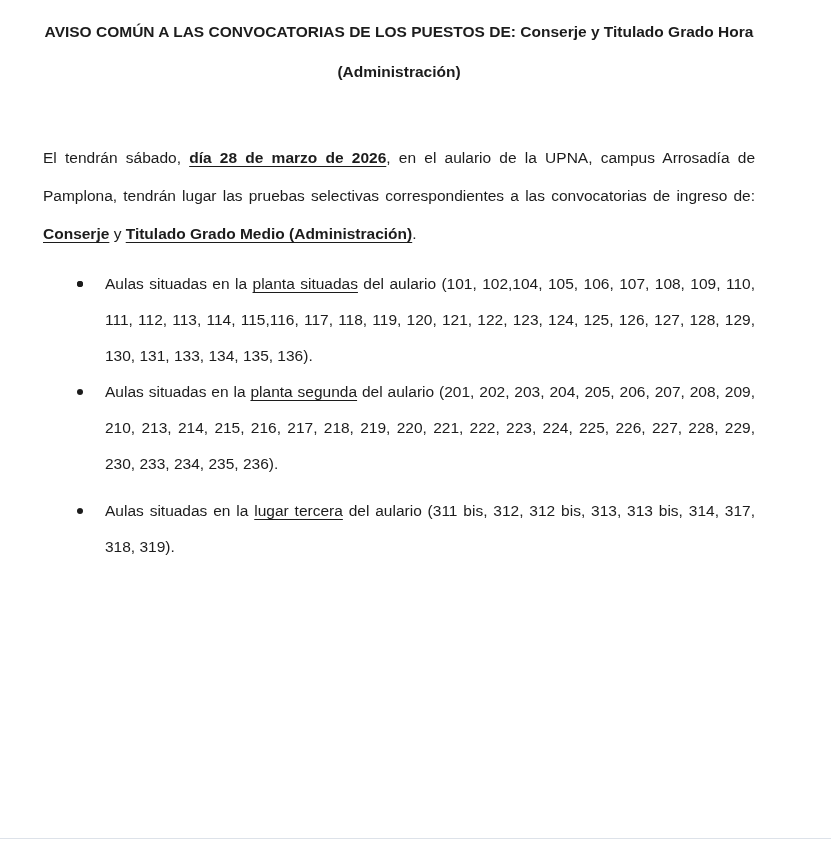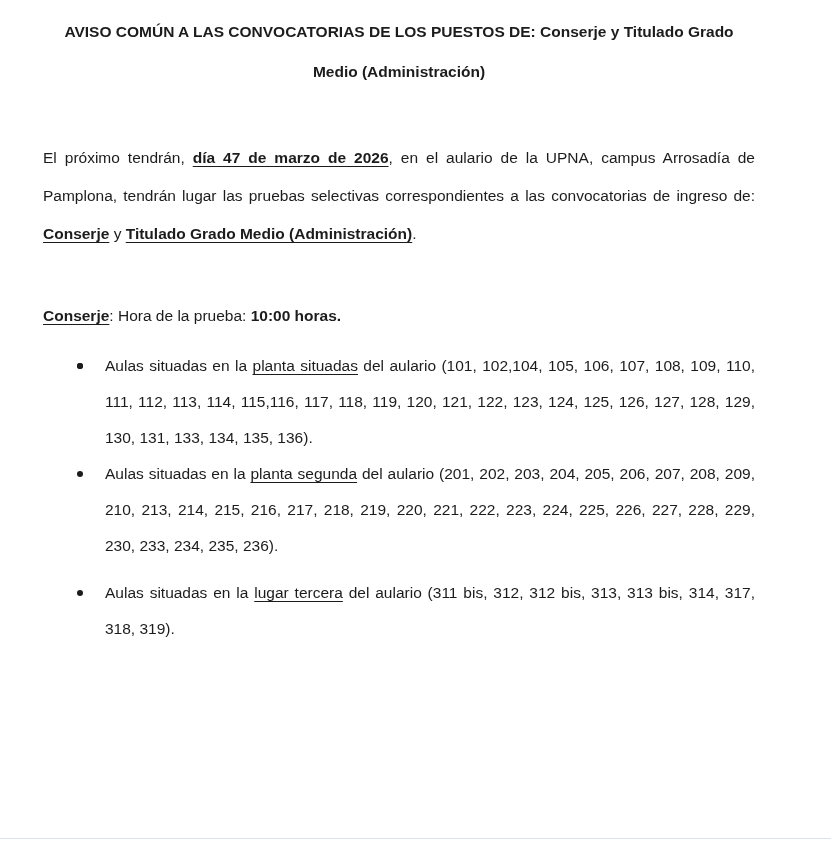--- a/index.html
+++ b/index.html
@@ -79,26 +79,25 @@
     width: 831px;
     height: 1px;
     background: #dde2e9;
   }
 </style>
 </head>
 <body>
 
 <div class="page">
 
-  <p class="title">AVISO COMÚN A LAS CONVOCATORIAS DE LOS PUESTOS DE: Conserje y Titulado Grado Medio (Administración)</p>
+  <p class="title">AVISO COMÚN A LAS CONVOCATORIAS DE LOS PUESTOS DE: Conserje y Titulado Grado Hora (Administración)</p>
 
-  <p class="para"><span>El próximo tendrán, </span><span class="b u">día 47 de marzo de 2026</span><span>, en el aulario de la UPNA, campus Arrosadía de Pamplona, tendrán lugar las pruebas selectivas correspondientes a las convocatorias de ingreso de: </span><span class="b u">Conserje</span><span> y </span><span class="b u">Titulado Grado Medio (Administración)</span><span>.</span></p>
+  <p class="para"><span>El tendrán sábado, </span><span class="b u">día 28 de marzo de 2026</span><span>, en el aulario de la UPNA, campus Arrosadía de Pamplona, tendrán lugar las pruebas selectivas correspondientes a las convocatorias de ingreso de: </span><span class="b u">Conserje</span><span> y </span><span class="b u">Titulado Grado Medio (Administración)</span><span>.</span></p>
 
 
-  <p class="section-heading heading-conserje"><span class="b u">Conserje</span><span>: Hora de la prueba: </span><span class="b">10:00 horas.</span></p>
 
   <ul class="bullets conserje-list">
     <li>
       <span class="marker"></span>
     </li>
     <li>
       <span class="marker"></span>
       <span class="li-text"><span>Aulas situadas en la </span><span class="u">planta situadas</span><span> del aulario (101, 102,104, 105, 106, 107, 108, 109, 110, 111, 112, 113, 114, 115,116, 117, 118, 119, 120, 121, 122, 123, 124, 125, 126, 127, 128, 129, 130, 131, 133, 134, 135, 136).</span></span>
     </li>
     <li>

